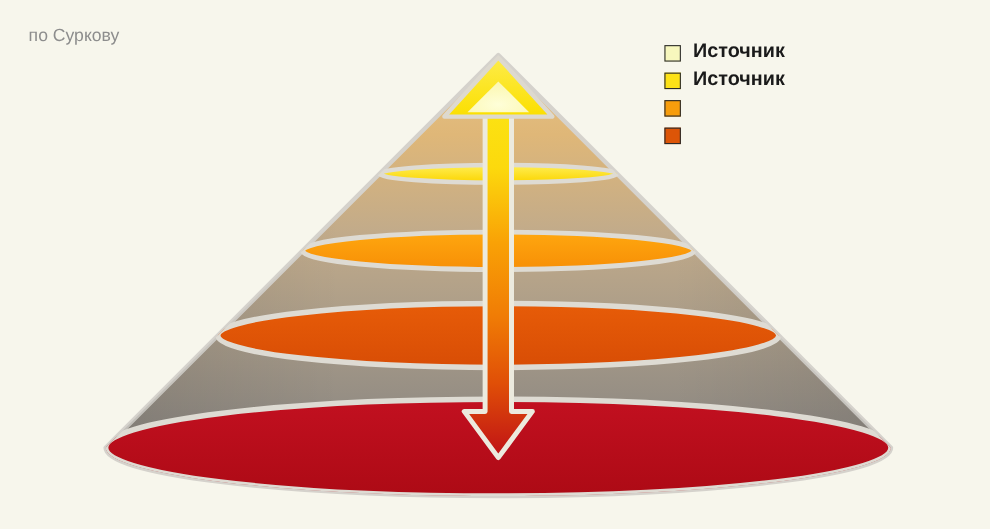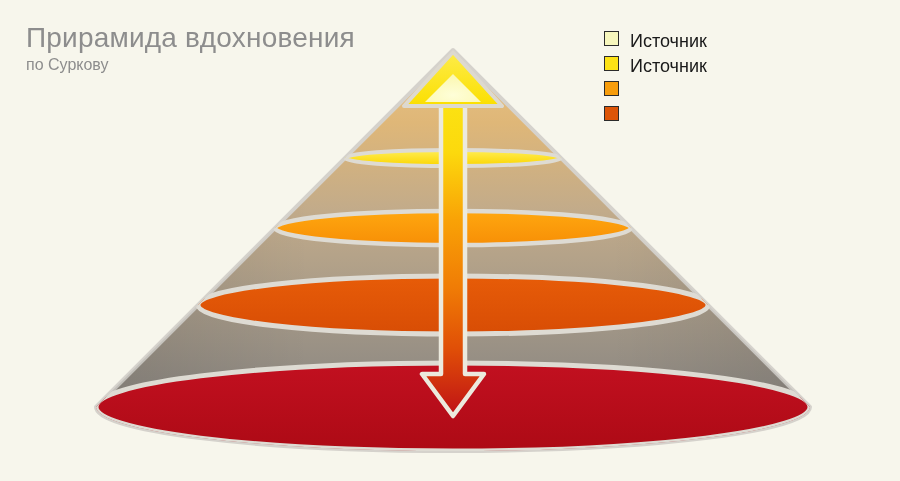--- a/index.html
+++ b/index.html
@@ -56,22 +56,23 @@
 
   
   #legend {
     position: absolute;
     left: 604px;
     top: 31px;
     z-index: 30;
   }
   .legend-row {
     display: flex;
-    align-items: flex-start;
+    align-items: flex-end;
     height: 25px;
+    font-weight: bold;
   }
   .legend-swatch {
     width: 15px;
     height: 15px;
     border: 1.5px solid #2b2b2b;
     box-sizing: border-box;
     flex: 0 0 auto;
   }
   .legend-label {
     margin-left: 11px;
@@ -80,21 +81,20 @@
     color: #1a1a1a;
     white-space: nowrap;
   }
 </style>
 </head>
 <body style="background: rgb(247, 246, 236);">
 
 <div id="stage" style="background: rgb(247, 246, 236);">
 
   <div id="title-block">
-    <div id="title-main" style="color: rgb(141, 141, 141);">Прирамида вдохновения</div>
     <div id="title-sub" style="color: rgb(141, 141, 141);">по Суркову</div>
   </div>
 
   <svg id="pyramid-svg" viewBox="0 0 900 481">
     <defs>
 
       <linearGradient id="bodyGrad" x1="0" y1="0" x2="0" y2="1">
         <stop offset="0.00" stop-color="#e8c488"></stop>
         <stop offset="0.18" stop-color="#dfb778"></stop>
         <stop offset="0.40" stop-color="#c2ab8a"></stop>

